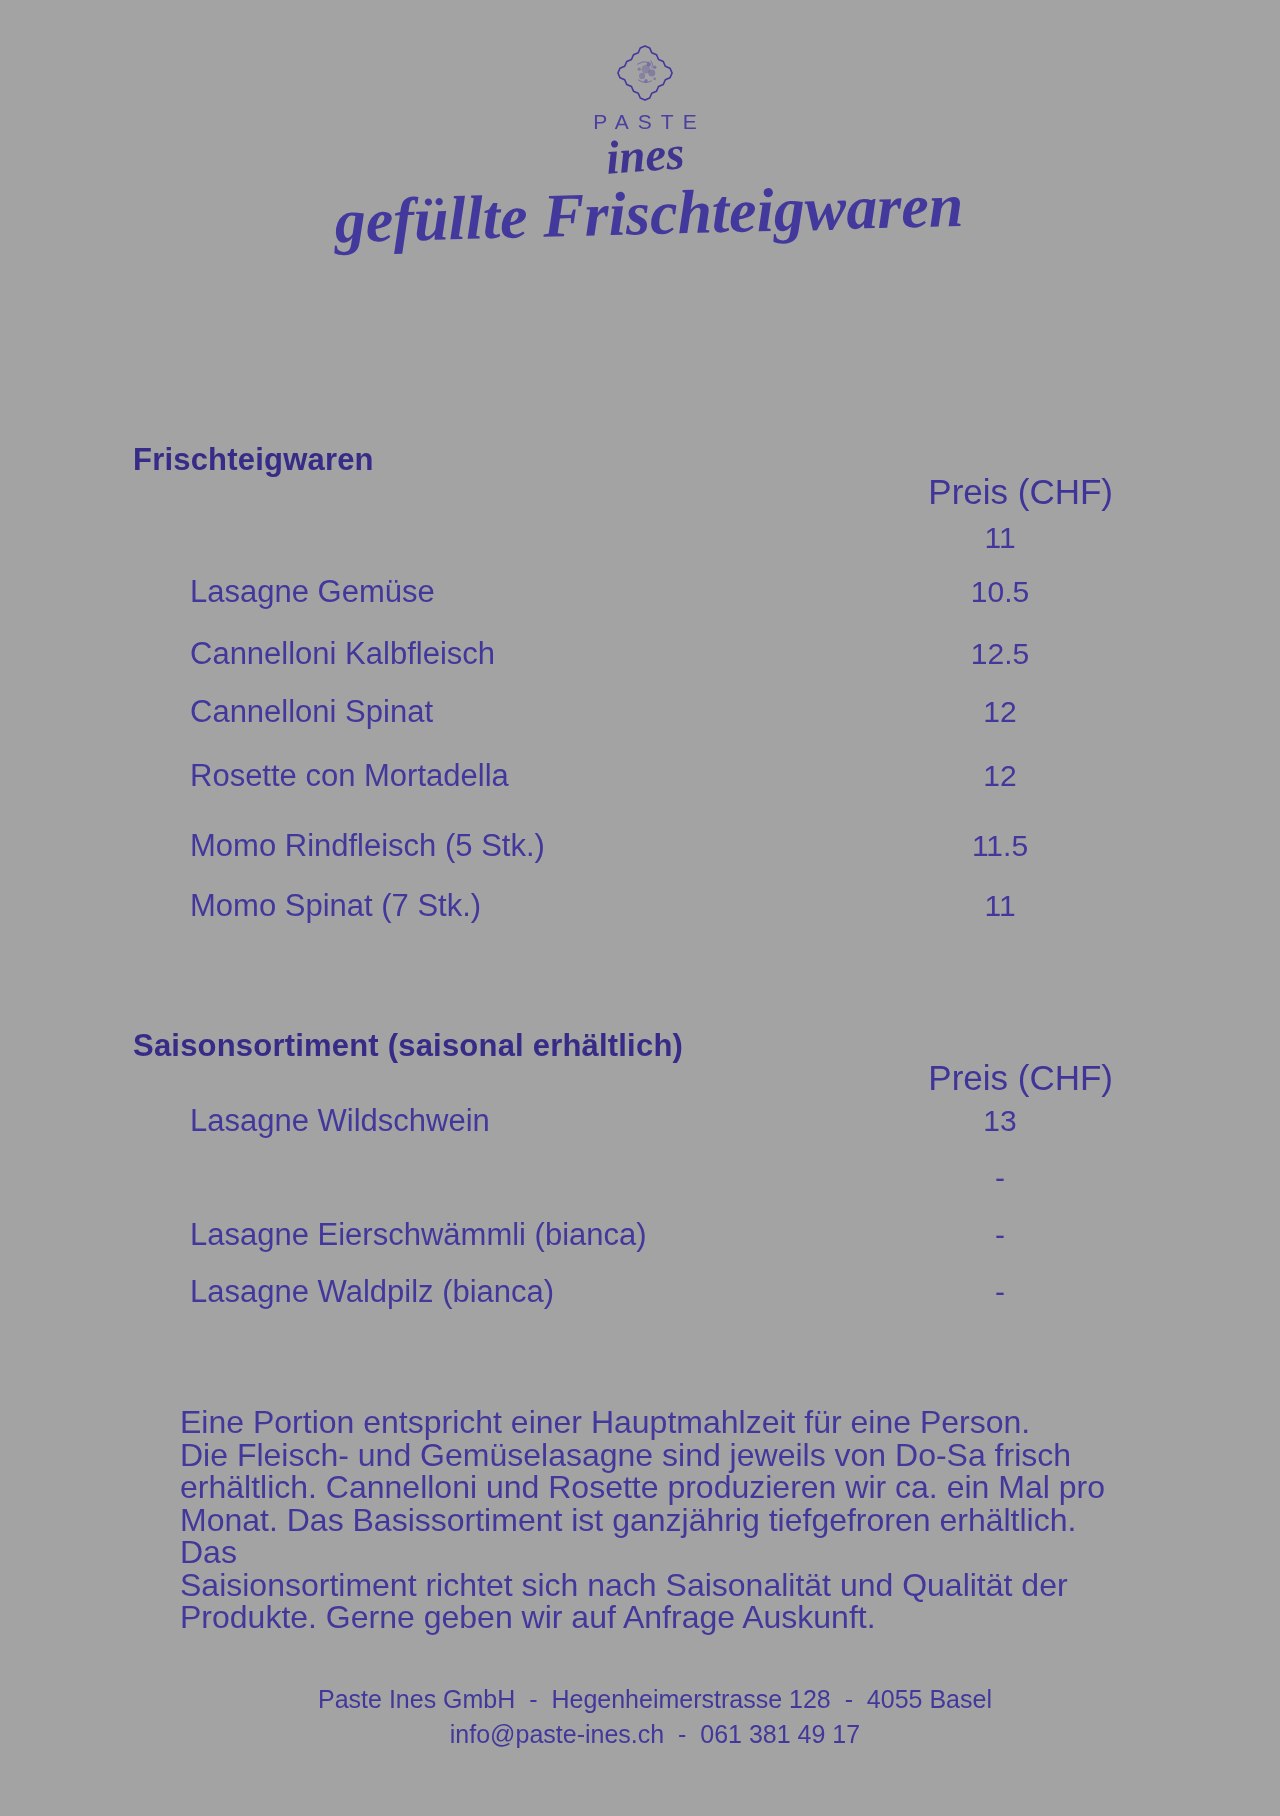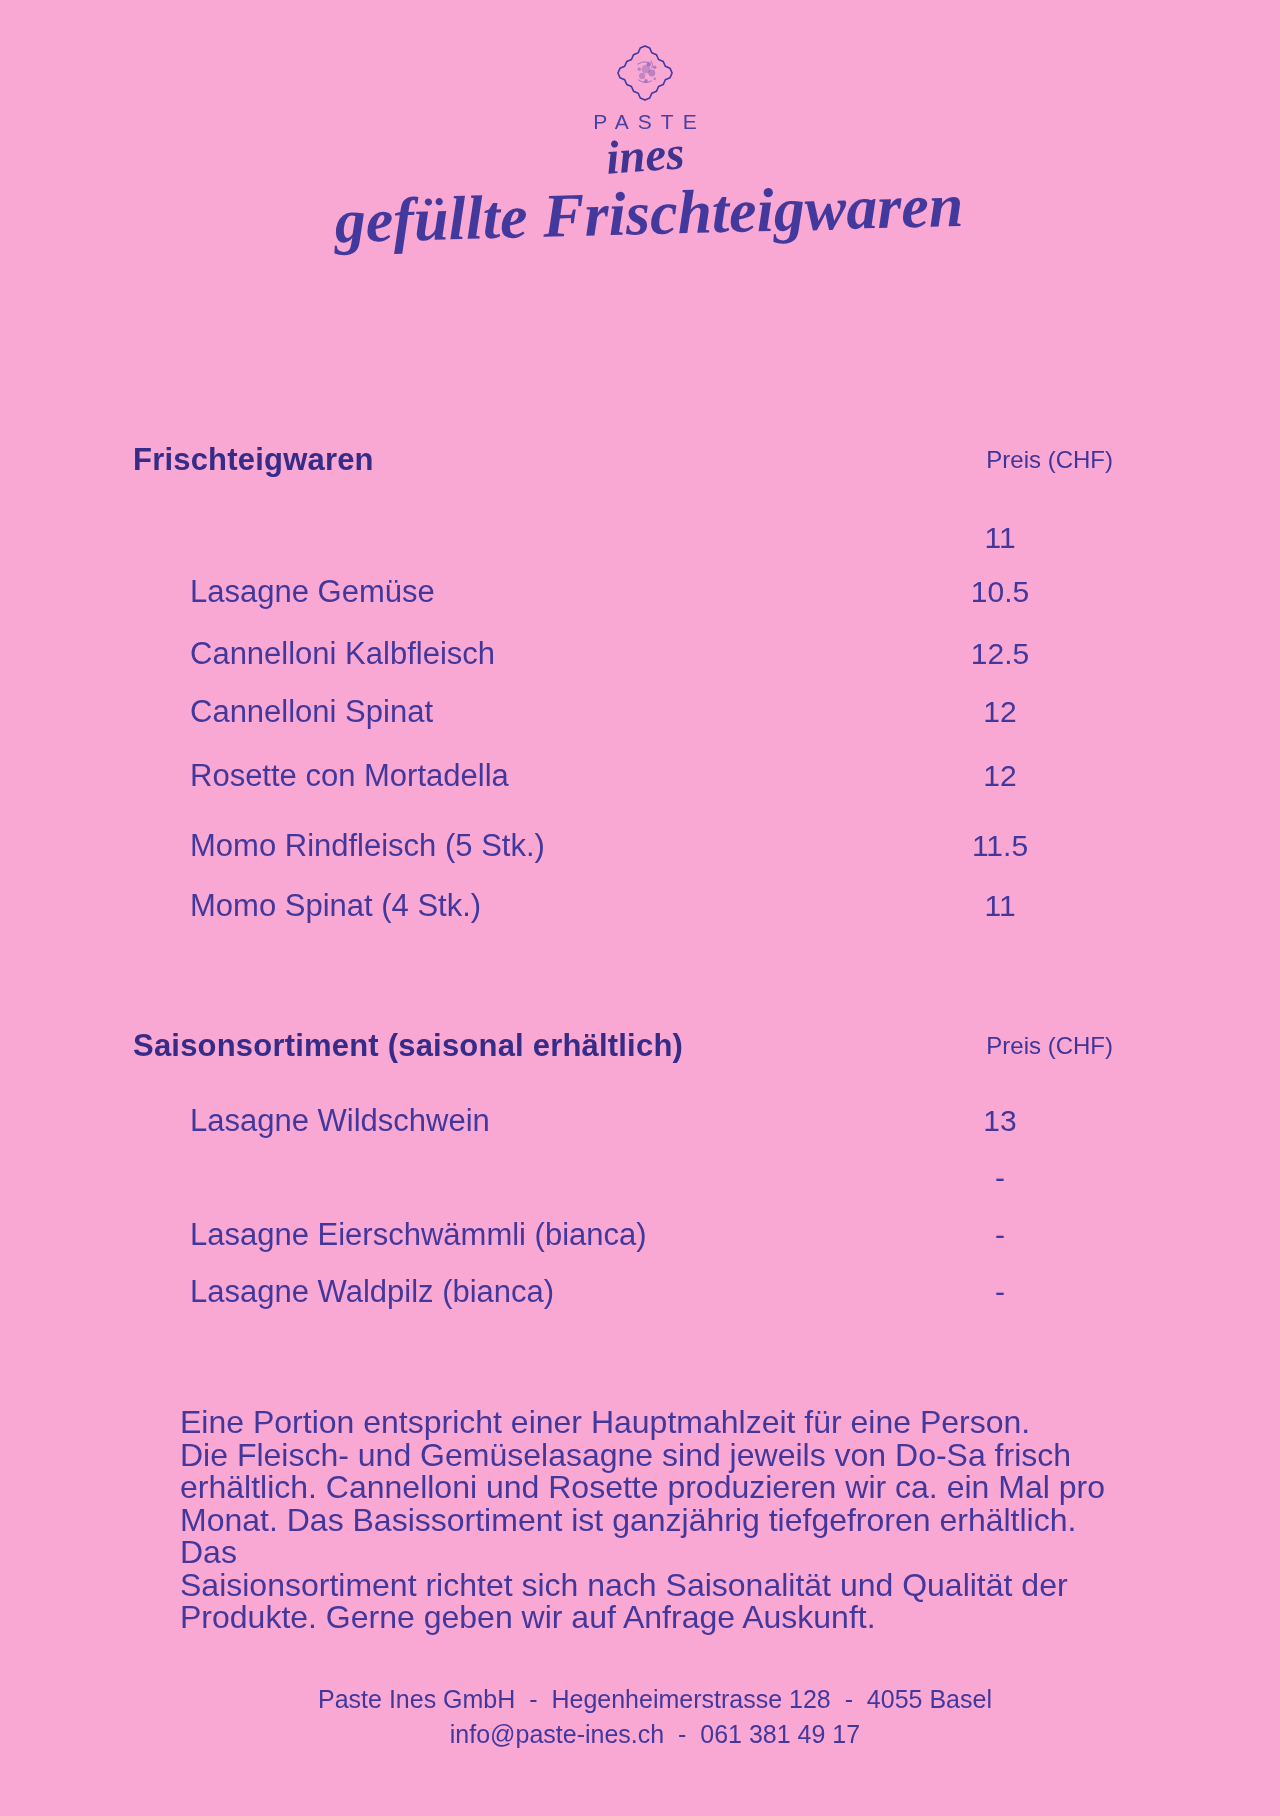--- a/index.html
+++ b/index.html
@@ -1,20 +1,20 @@
 <!DOCTYPE html>
 <html><head>
 <meta charset="utf-8">
 <style>
   html,body{margin:0;padding:0;background:#ffffff;}
   .page{
     position:relative;
     width:1280px;height:1816px;
     margin:0 auto;
-    background:#f9a8d4;
+    background:#a3a3a3;
     font-family:"Liberation Sans", sans-serif;
     overflow:hidden;
   }
   
   .logo-block{
     position:absolute;top:42px;left:0;right:0;
     display:flex;flex-direction:column;align-items:center;
     transform:translateX(5px);
   }
   .logo-stamp{width:58px;height:62px;}
@@ -52,21 +52,21 @@
     position:absolute;left:133px;top:0;width:980px;height:1350px;
   }
   .menu .hdr-row{position:absolute;left:0;width:100%;height:40px;line-height:40px;}
   .menu .hdr-title{
     position:absolute;left:0;
     font-weight:700;font-size:31px;color:#362c87;
     letter-spacing:0.2px;
   }
   .menu .hdr-price{
     position:absolute;right:0;
-    font-weight:400;font-size:24px;color:#3f3498;
+    font-weight:400;font-size:35px;color:#3f3498;margin-top:32px;
   }
   .menu .row{position:absolute;left:0;width:100%;height:40px;line-height:40px;}
   .menu .item-name{
     position:absolute;left:57px;
     font-weight:400;font-size:31px;color:#42389c;
   }
   .menu .item-price{
     position:absolute;left:787px;width:160px;
     text-align:center;
     font-weight:400;font-size:30px;color:#42389c;
@@ -142,21 +142,21 @@
       </div>
       <div class="row" style="top: 756px;">
         <span class="item-name">Rosette con Mortadella</span>
         <span class="item-price">12</span>
       </div>
       <div class="row" style="top: 826px;">
         <span class="item-name">Momo Rindfleisch (5 Stk.)</span>
         <span class="item-price">11.5</span>
       </div>
       <div class="row" style="top: 886px;">
-        <span class="item-name">Momo Spinat (4 Stk.)</span>
+        <span class="item-name">Momo Spinat (7 Stk.)</span>
         <span class="item-price">11</span>
       </div>
       <div class="hdr-row" style="top: 1026px;">
         <span class="hdr-title">Saisonsortiment (saisonal erhältlich)</span>
         <span class="hdr-price">Preis (CHF)</span>
       </div>
       <div class="row" style="top: 1101px;">
         <span class="item-name">Lasagne Wildschwein</span>
         <span class="item-price">13</span>
       </div>

